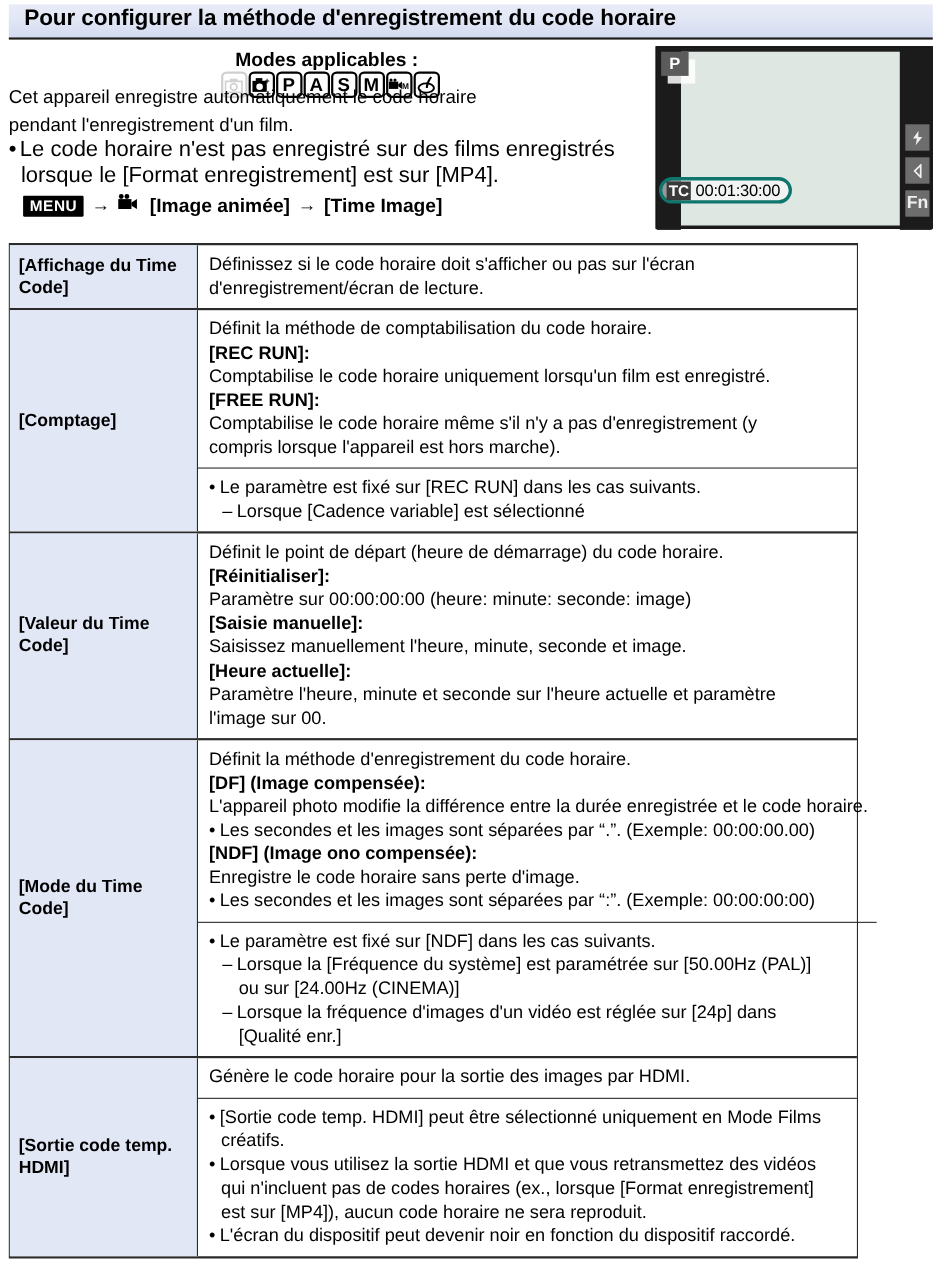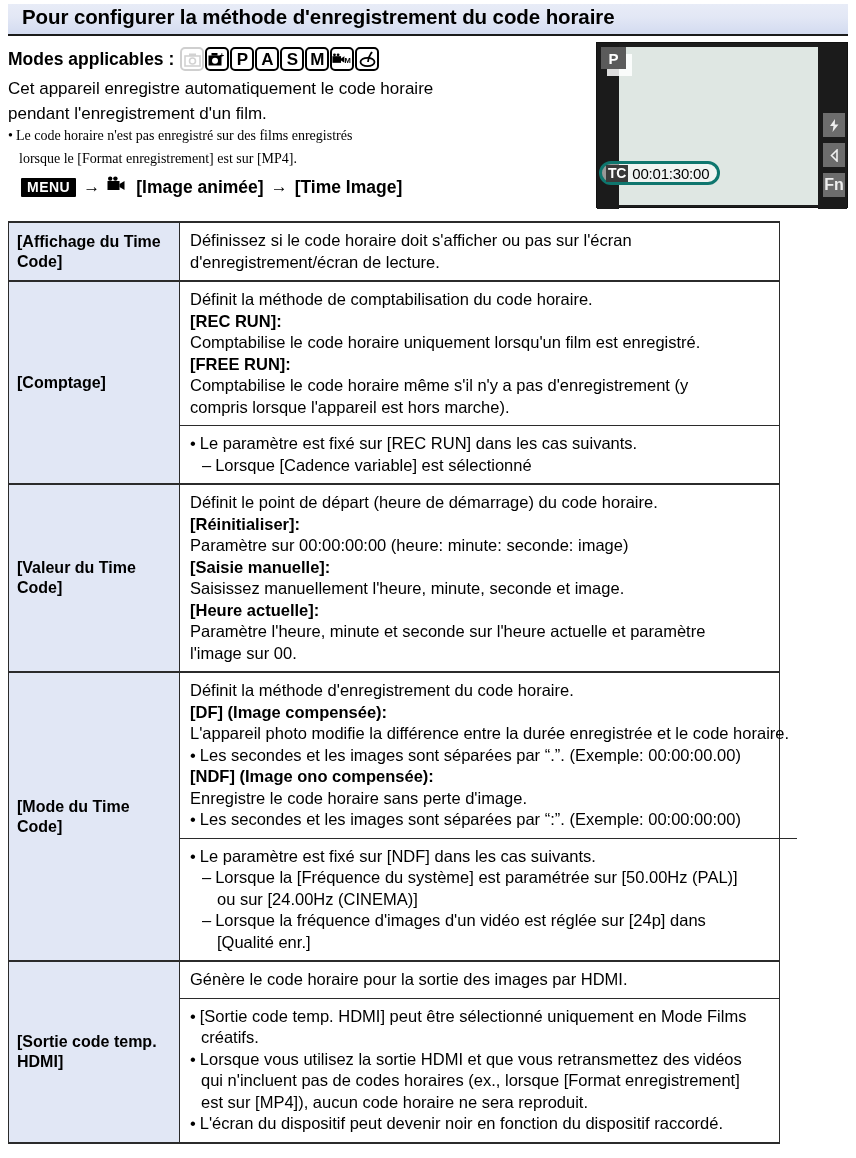--- a/index.html
+++ b/index.html
@@ -37,20 +37,21 @@
   .intro {
     position: absolute;
     left: 8px; top: 44px;
     width: 584px;
   }
   .modes-row {
     display: flex;
     align-items: center;
     height: 30px;
     margin-bottom: 4px;
+    flex-direction: column;
   }
   .modes-label {
     font-size: 17.5px;
     font-weight: bold;
     white-space: nowrap;
     margin-right: 6px;
   }
   .mode-icons { display: flex; align-items: center; gap: 1px; }
   .mi {
     width: 24px; height: 24px;
@@ -66,24 +67,23 @@
   .mi.small { font-size: 12px; }
   .mi svg { display:block; }
 
   .para {
     font-size: 17px;
     line-height: 22.5px;
     margin: 2px 0 0 0;
     white-space: nowrap;
   }
   .bullet-line {
-    font-size: 14px;
+    font-size: 20px;
     line-height: 22.5px;
     white-space: nowrap;
-    font-family: Liberation Serif, serif;
   }
   .bullet-line .b { margin-right: 3px; }
   .indent1 { padding-left: 11px; }
 
   .menu-row {
     display: flex; align-items: center;
     margin-top: 6px;
     font-size: 17.5px; font-weight: bold;
     white-space: nowrap;
     gap: 7px;

